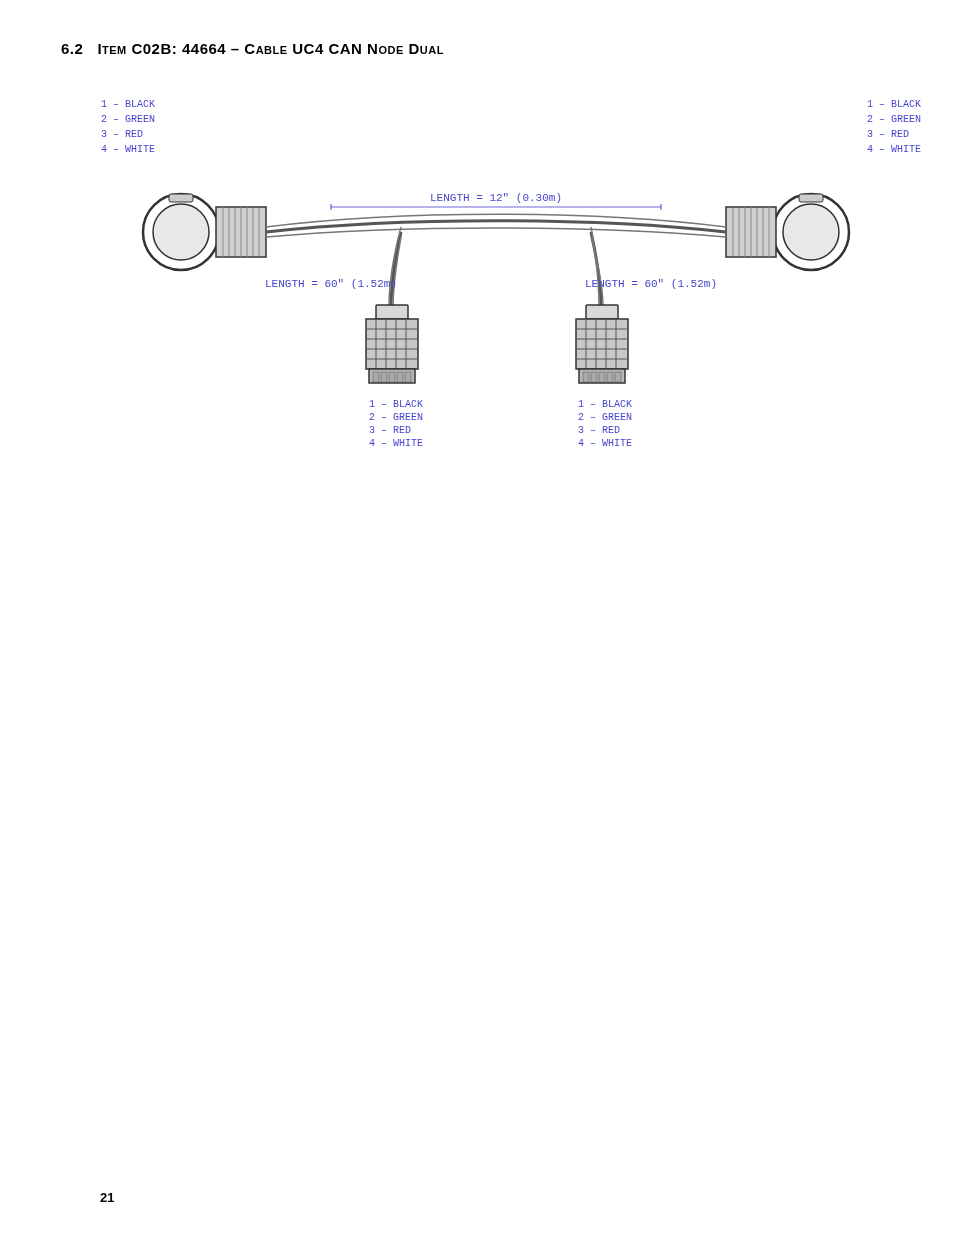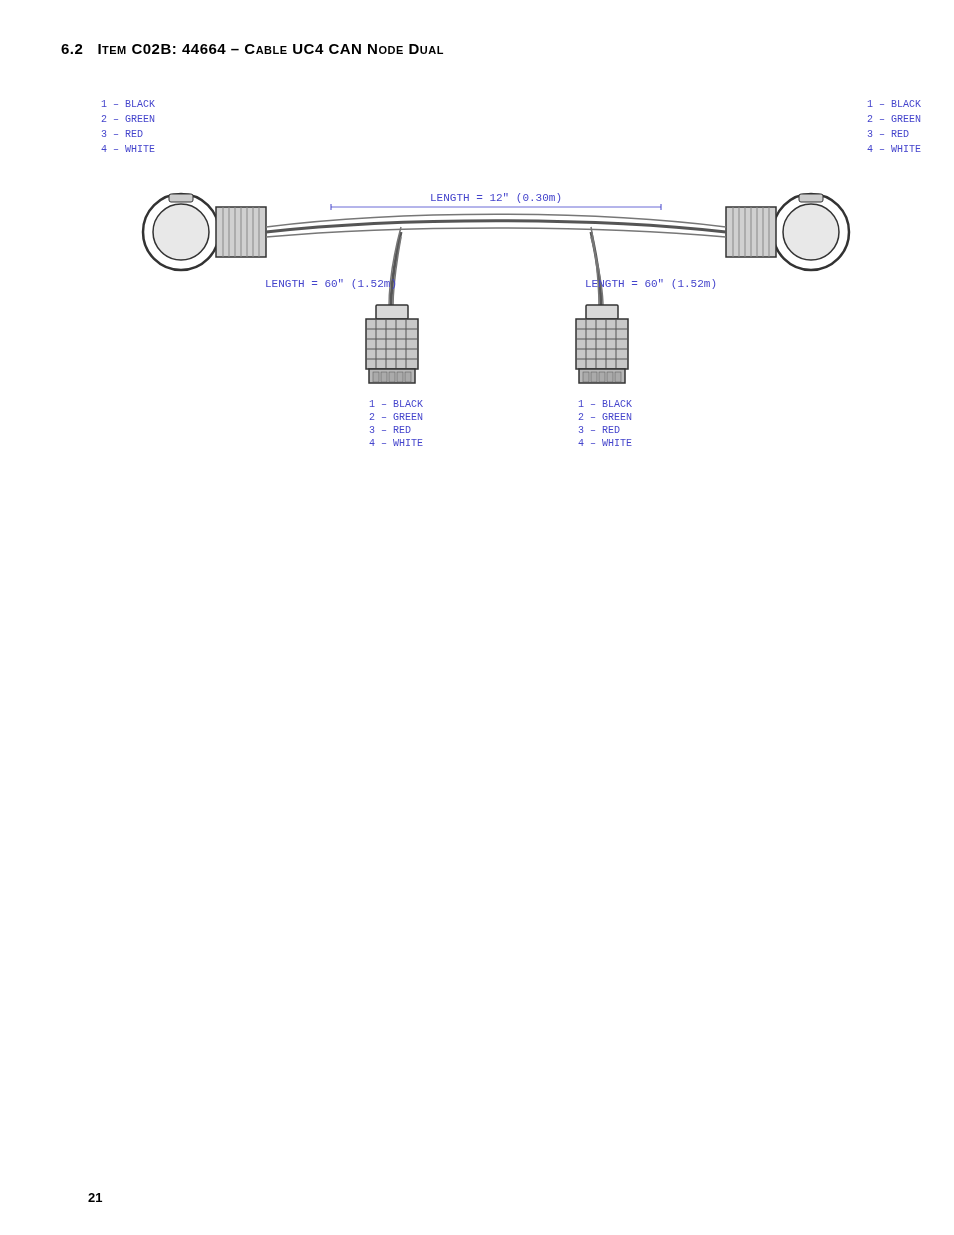--- a/index.html
+++ b/index.html
@@ -46,21 +46,21 @@
     }
     
     .diagram-svg {
       position: absolute;
       top: 0;
       left: 0;
     }
     .page-number {
       position: absolute;
       bottom: 30px;
-      left: 52px;
+      left: 64px;
       font-size: 13px;
       font-weight: bold;
       color: #000;
     }
   </style>
 </head>
 <body>
 
 <div class="page">
 

